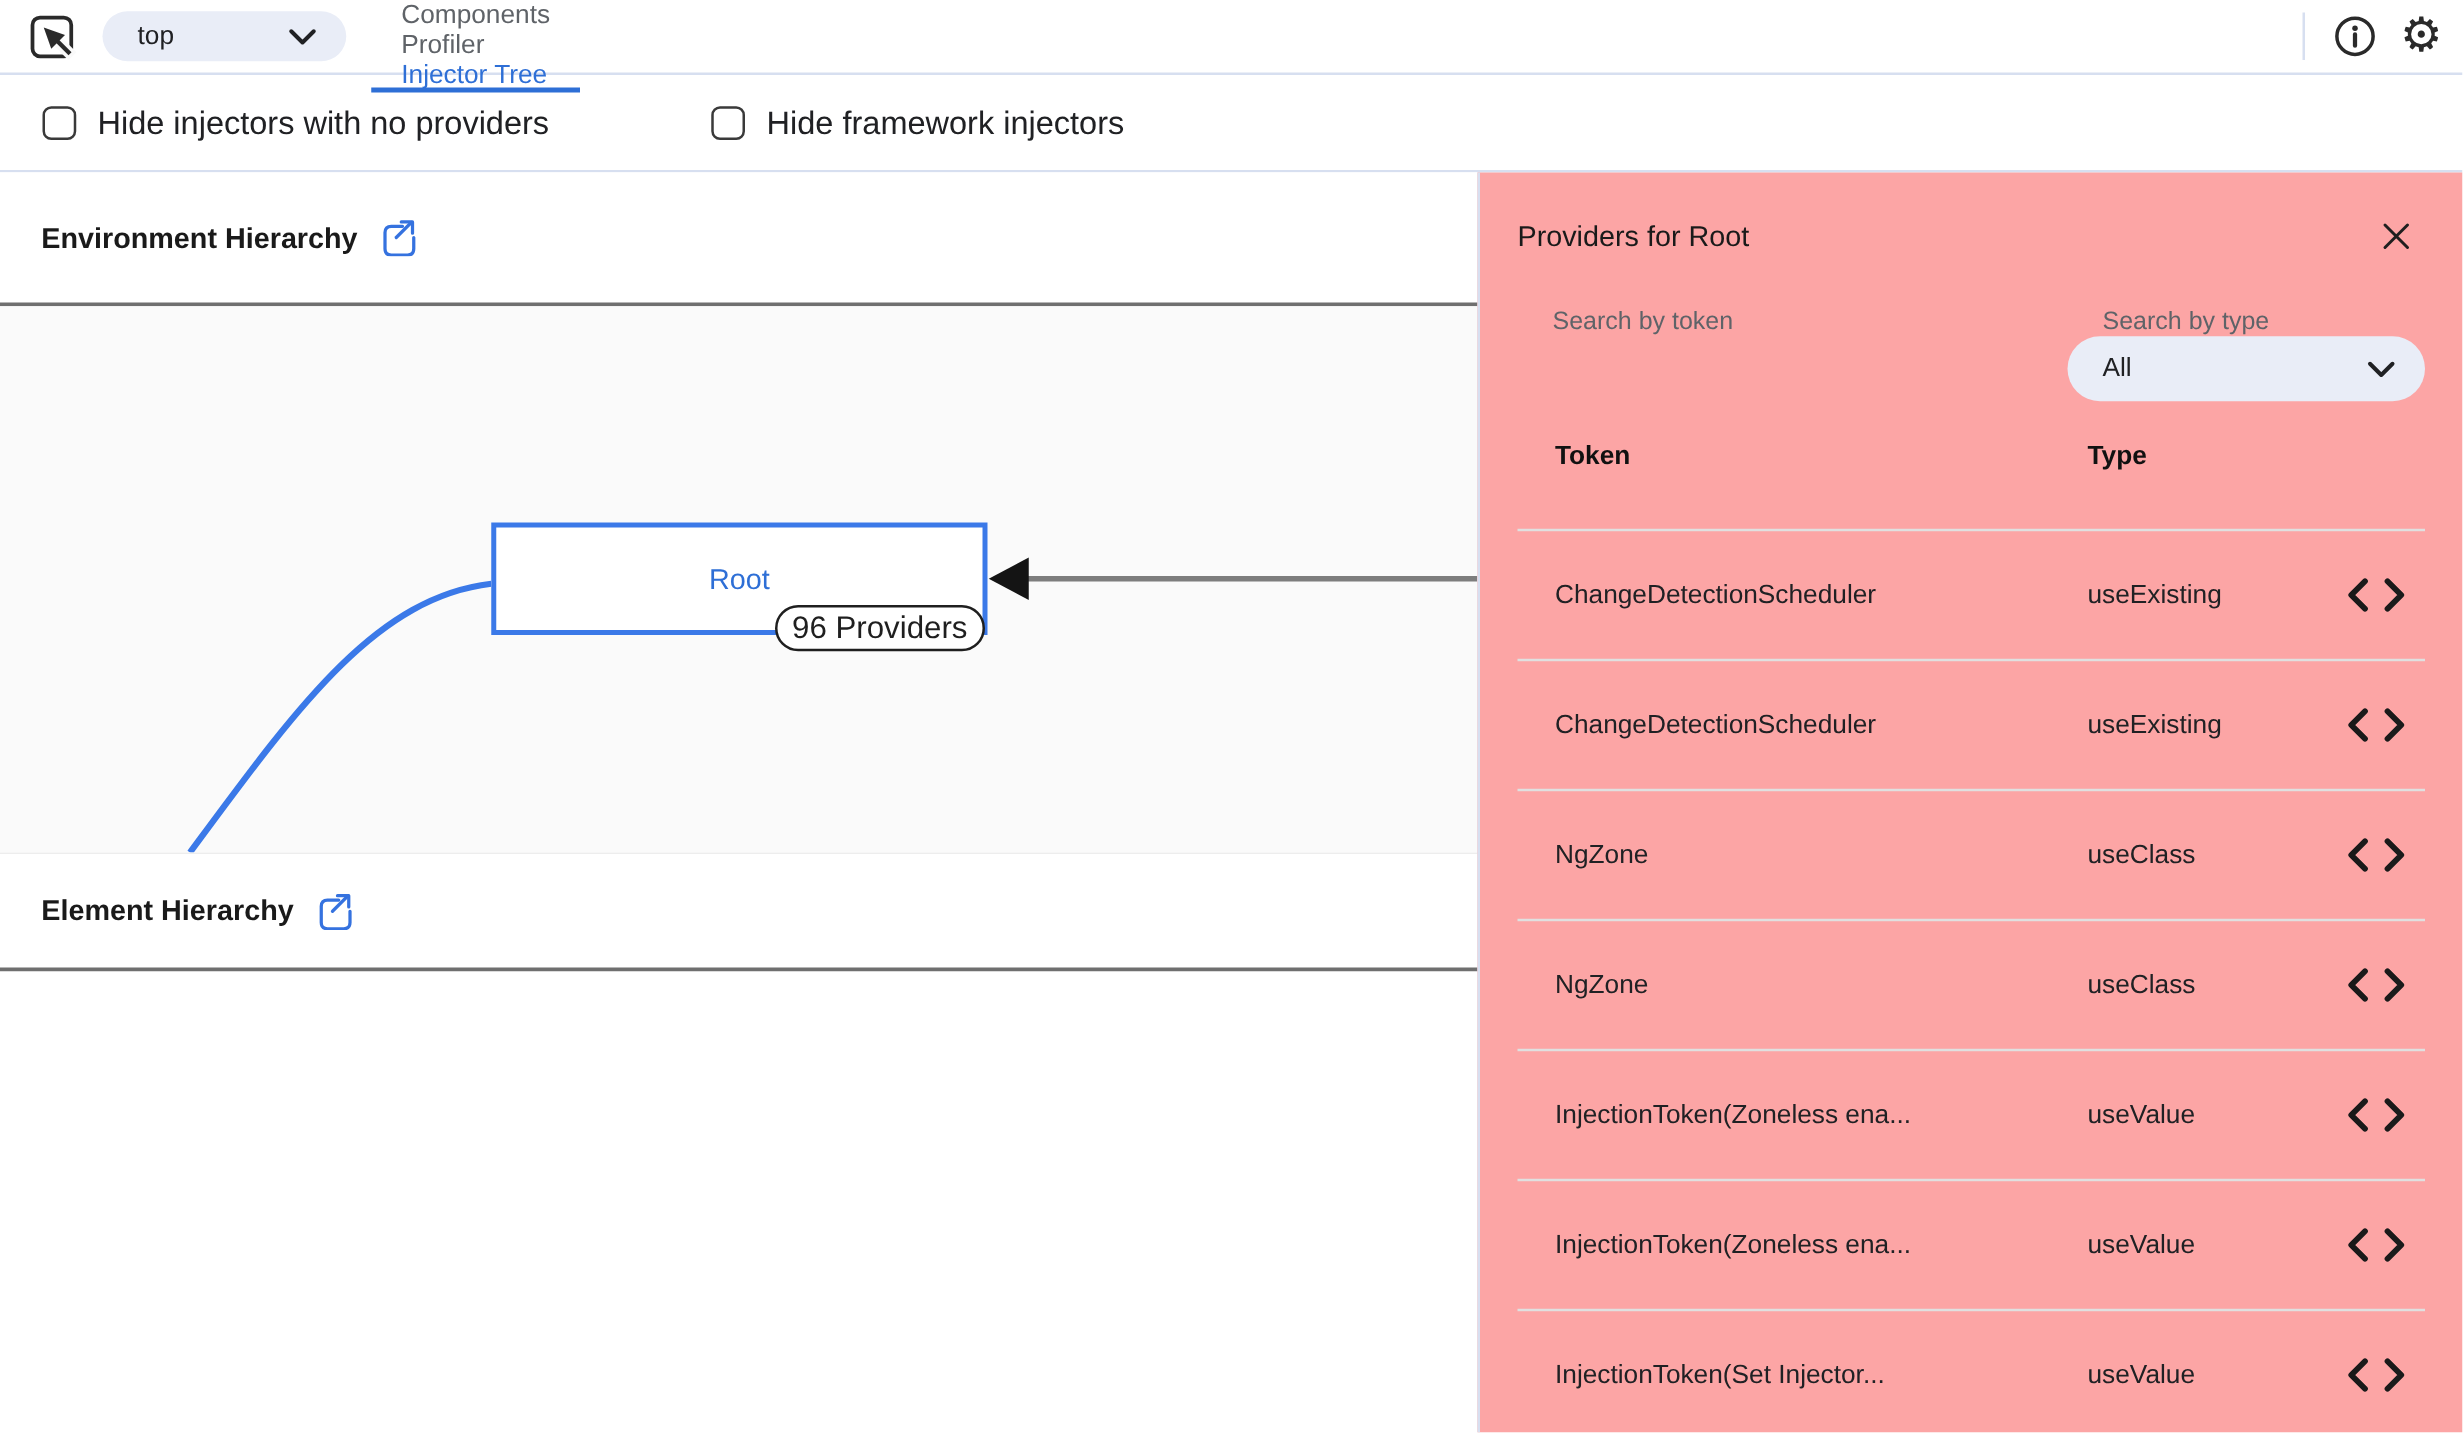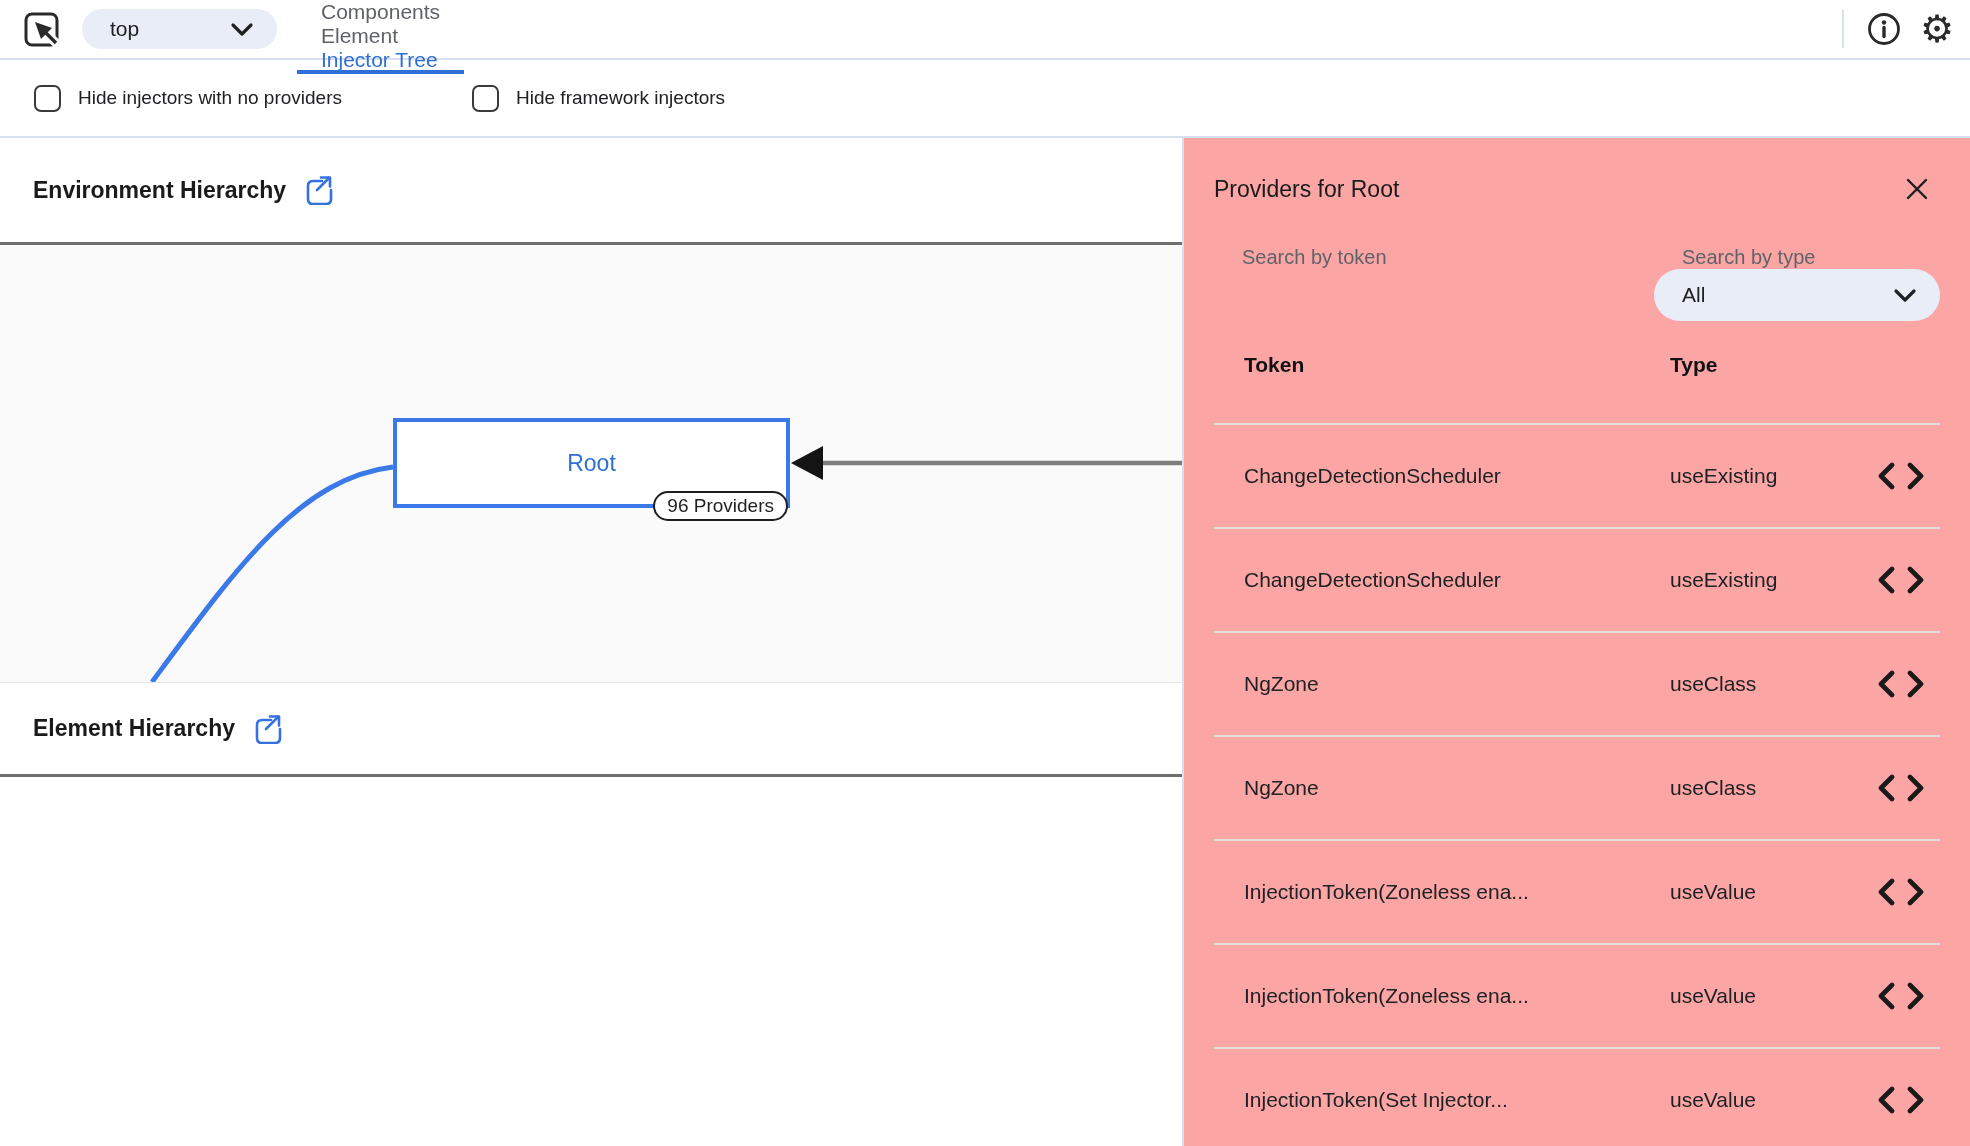--- a/index.html
+++ b/index.html
@@ -29,21 +29,21 @@
   .tab.active::after{content:"";position:absolute;left:0;right:0;bottom:-2px;height:4px;
     background:var(--accent);z-index:6;}
   .topbar-right{margin-left:auto;display:flex;align-items:center;padding-right:16px;}
   .vdivider{width:2px;height:38px;background:var(--panel-border);margin-right:22px;}
   .gear{font-size:38px;line-height:38px;color:#2a2a2a;margin-left:18px;}
 
   
   .filterbar{position:absolute;left:0;top:60px;width:1970px;height:78px;
     border-bottom:2px solid var(--panel-border);display:flex;align-items:center;
     padding-left:34px;column-gap:130px;background:#fff;}
-  .check{display:flex;align-items:center;gap:17px;font-size:19px;cursor:pointer;}
+  .check{display:flex;align-items:center;gap:17px;font-size:26px;cursor:pointer;}
   .checkbox{width:27px;height:27px;border:2.5px solid #3a3a3a;border-radius:7px;background:#fff;}
 
   
   .left-col{position:absolute;left:0;top:138px;width:1182px;height:1008px;background:#fff;}
   .section-header{background:#fff;display:flex;align-items:center;padding-left:33px;
     border-bottom:3px solid var(--divider-dark);}
   .section-header.env{height:107px;}
   .section-header.elem{height:95px;border-top:1px solid #e8e8e8;}
   .section-title{font-size:23px;font-weight:700;color:#1a1a1a;}
   .ext-link{margin-left:17px;display:flex;align-items:center;cursor:pointer;}
@@ -52,21 +52,21 @@
   .graph.elem{height:369px;}
   .graph svg.edges{position:absolute;left:0;top:0;}
   .node{position:absolute;width:397px;height:90px;display:flex;align-items:center;
     justify-content:center;font-size:23px;cursor:pointer;}
   .node.root{left:393px;top:173px;background:#fff;border:4px solid var(--accent-bright);
     color:var(--accent);font-weight:500;}
   .node.todo{left:393px;top:140px;background:var(--green-fill);
     border:3px solid var(--green-border);color:#1c1c1c;font-weight:400;}
   .count-badge{position:absolute;right:-2px;bottom:-17px;background:#fff;
     border:2.5px solid #1f1f1f;border-radius:999px;padding:2px 12px;
-    font-size:19px;font-weight:500;color:#1f1f1f;white-space:nowrap;}
+    font-size:25px;font-weight:500;color:#1f1f1f;white-space:nowrap;}
 
   
   .right-panel{position:absolute;left:1182px;top:138px;width:788px;height:1008px;
     background:#fca5a5;border-left:2px solid var(--panel-border);
     padding:34px 30px 0 30px;overflow:hidden;}
   .panel-head{display:flex;align-items:center;justify-content:space-between;}
   .panel-title{font-size:23px;font-weight:500;color:#1a1a1a;}
   .close-btn{background:none;border:none;cursor:pointer;padding:4px;margin-right:6px;}
   .search-row{display:flex;margin-top:40px;}
   .search-col{display:flex;flex-direction:column;}
@@ -110,21 +110,21 @@
       <span style="display:flex">
         <svg width="26" height="16" viewBox="0 0 26 16">
             <polyline points="4,4 13,13 22,4" fill="none" stroke="#202124" stroke-width="3.2" stroke-linecap="round" stroke-linejoin="round"></polyline>
           </svg>
       </span>
     </button>
     <nav class="tabs">
 
         <button class="tab">Components</button>
 
-        <button class="tab">Element</button>
+        <button class="tab">Profiler</button>
 
         <button class="tab active">Injector Tree</button>
       </nav>
     <div class="topbar-right">
       <div class="vdivider"></div>
       <button class="icon-btn">
         <span style="display:flex">
           <svg width="36" height="36" viewBox="0 0 36 36">
             <circle cx="18" cy="18" r="14.5" fill="none" stroke="#2a2a2a" stroke-width="2.8"></circle>
             <circle cx="18" cy="11.5" r="2.2" fill="#2a2a2a"></circle>

